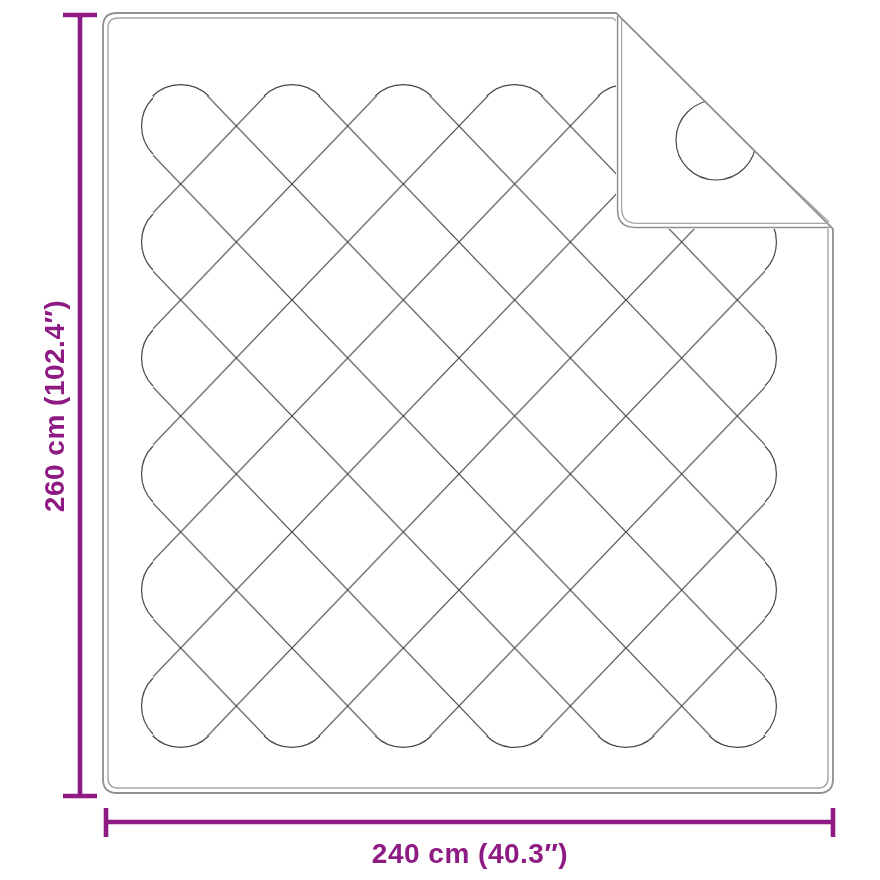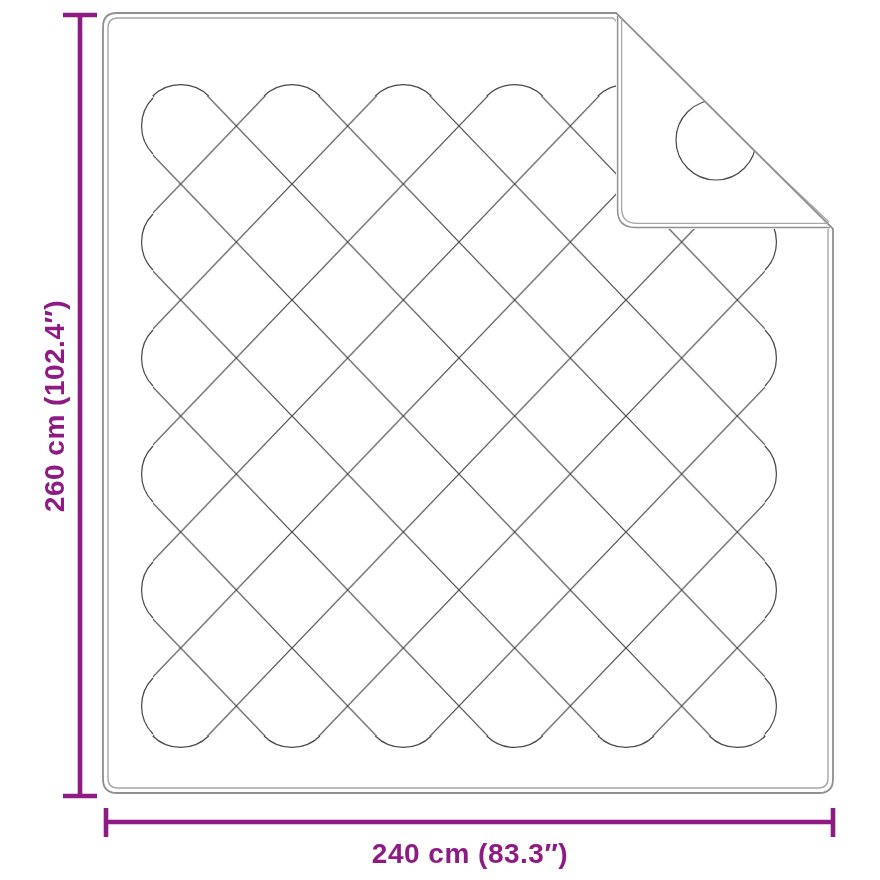--- a/index.html
+++ b/index.html
@@ -97,16 +97,16 @@
       <line x1="106" y1="822" x2="833" y2="822"></line>
       <line x1="106" y1="808" x2="106" y2="837"></line>
       <line x1="833" y1="808" x2="833" y2="837"></line>
     </g>
   </svg>
 
   <div class="dim-label-anchor height-label-anchor">
     <span class="dim-label">260 cm (102.4″)</span>
   </div>
   <div class="dim-label-anchor width-label-anchor">
-    <span class="dim-label">240 cm (83.3″)</span>
+    <span class="dim-label">240 cm (40.3″)</span>
   </div>
 
 </div>
 
 </body></html>

